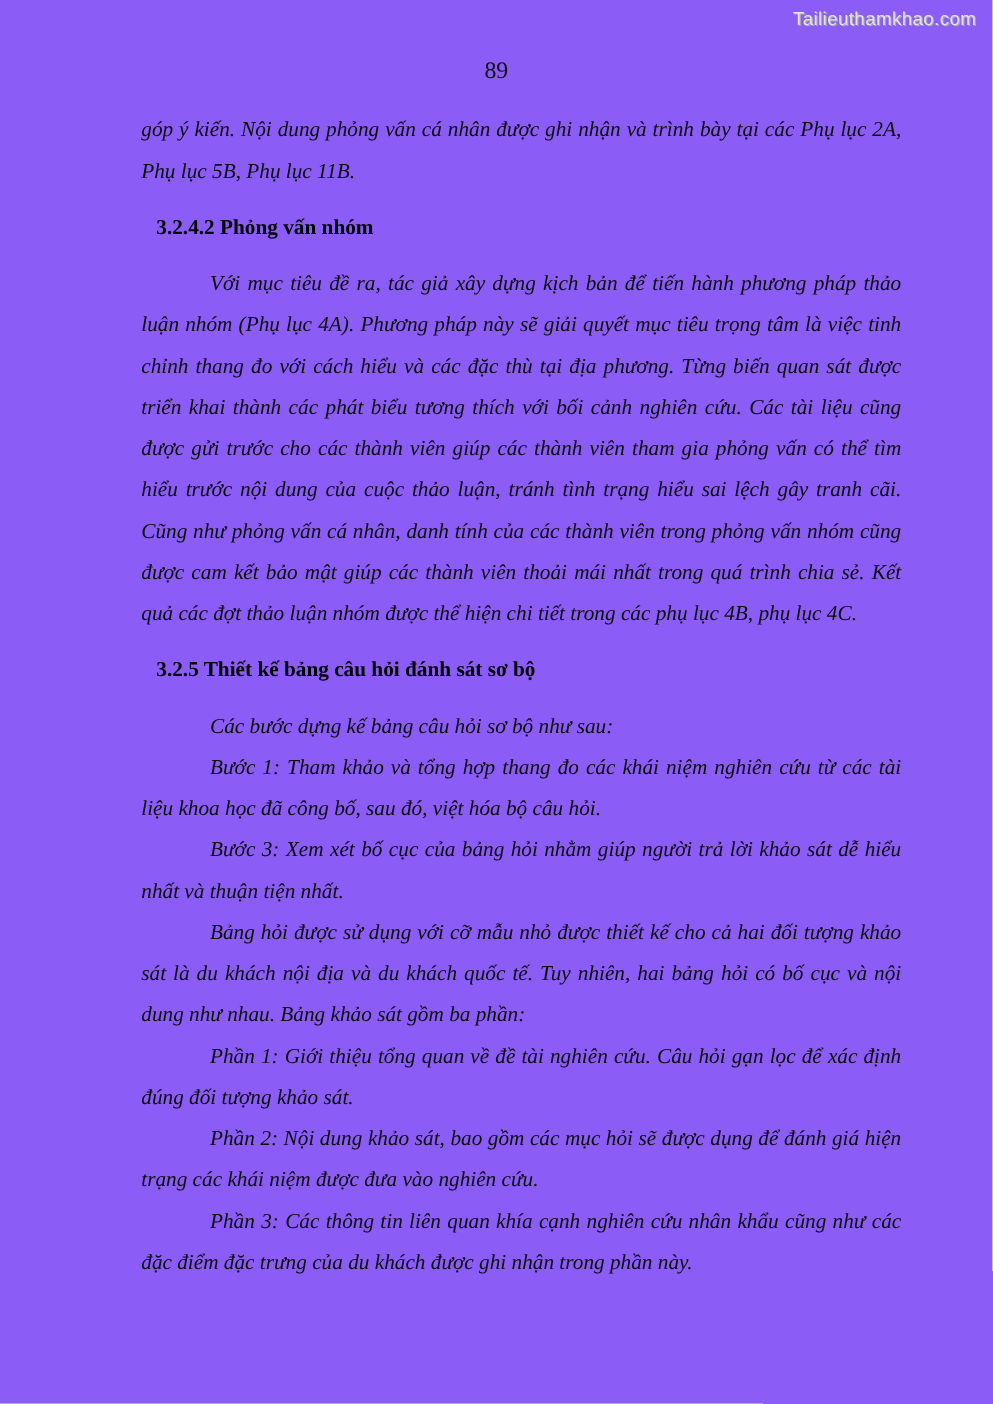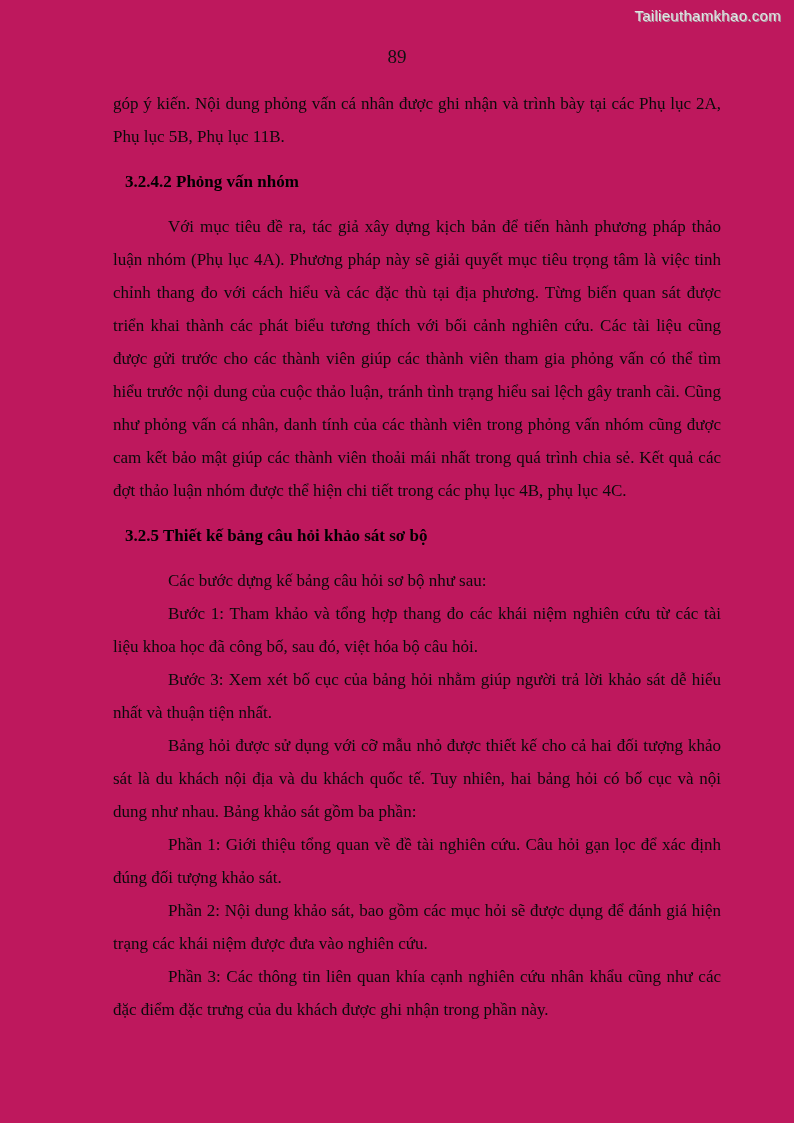--- a/index.html
+++ b/index.html
@@ -4,21 +4,21 @@
 <style>
   html, body {
     margin: 0;
     padding: 0;
     background: #ffffff;
   }
   .page {
     position: relative;
     width: 794px;
     height: 1123px;
-    background: #be185d;
+    background: #8b5cf6;
     overflow: hidden;
     font-family: "Liberation Serif", serif;
     color: #0a0a0a;
   }
   .watermark {
     position: absolute;
     top: 7px;
     right: 13px;
     font-family: "Liberation Sans", sans-serif;
     font-size: 15px;
@@ -40,20 +40,21 @@
     position: absolute;
     top: 87px;
     left: 113px;
     width: 608px;
     font-size: 17px;
     line-height: 33px;
     text-align: justify;
   }
   .content p.paragraph {
     margin: 0;
+    font-style: italic;
   }
   .content p.paragraph.indent {
     text-indent: 55px;
   }
   .content h3.heading {
     margin: 12px;
     font-size: 17px;
     font-weight: bold;
     line-height: 33px;
     text-align: left;
@@ -63,21 +64,21 @@
 </head>
 <body>
 
 <div class="page">
   <div class="watermark">Tailieuthamkhao.com</div>
   <div class="page-number">89</div>
   <div class="content">
       <p class="paragraph">góp ý kiến. Nội dung phỏng vấn cá nhân được ghi nhận và trình bày tại các Phụ lục 2A, Phụ lục 5B, Phụ lục 11B.</p>
       <h3 class="heading">3.2.4.2 Phỏng vấn nhóm</h3>
       <p class="paragraph indent">Với mục tiêu đề ra, tác giả xây dựng kịch bản để tiến hành phương pháp thảo luận nhóm (Phụ lục 4A). Phương pháp này sẽ giải quyết mục tiêu trọng tâm là việc tinh chỉnh thang đo với cách hiểu và các đặc thù tại địa phương. Từng biến quan sát được triển khai thành các phát biểu tương thích với bối cảnh nghiên cứu. Các tài liệu cũng được gửi trước cho các thành viên giúp các thành viên tham gia phỏng vấn có thể tìm hiểu trước nội dung của cuộc thảo luận, tránh tình trạng hiểu sai lệch gây tranh cãi. Cũng như phỏng vấn cá nhân, danh tính của các thành viên trong phỏng vấn nhóm cũng được cam kết bảo mật giúp các thành viên thoải mái nhất trong quá trình chia sẻ. Kết quả các đợt thảo luận nhóm được thể hiện chi tiết trong các phụ lục 4B, phụ lục 4C.</p>
-      <h3 class="heading">3.2.5 Thiết kế bảng câu hỏi khảo sát sơ bộ</h3>
+      <h3 class="heading">3.2.5 Thiết kế bảng câu hỏi đánh sát sơ bộ</h3>
       <p class="paragraph indent">Các bước dựng kế bảng câu hỏi sơ bộ như sau:</p>
       <p class="paragraph indent">Bước 1: Tham khảo và tổng hợp thang đo các khái niệm nghiên cứu từ các tài liệu khoa học đã công bố, sau đó, việt hóa bộ câu hỏi.</p>
       <p class="paragraph indent">Bước 3: Xem xét bố cục của bảng hỏi nhằm giúp người trả lời khảo sát dễ hiểu nhất và thuận tiện nhất.</p>
       <p class="paragraph indent">Bảng hỏi được sử dụng với cỡ mẫu nhỏ được thiết kế cho cả hai đối tượng khảo sát là du khách nội địa và du khách quốc tế. Tuy nhiên, hai bảng hỏi có bố cục và nội dung như nhau. Bảng khảo sát gồm ba phần:</p>
       <p class="paragraph indent">Phần 1: Giới thiệu tổng quan về đề tài nghiên cứu. Câu hỏi gạn lọc để xác định đúng đối tượng khảo sát.</p>
       <p class="paragraph indent">Phần 2: Nội dung khảo sát, bao gồm các mục hỏi sẽ được dụng để đánh giá hiện trạng các khái niệm được đưa vào nghiên cứu.</p>
       <p class="paragraph indent">Phần 3: Các thông tin liên quan khía cạnh nghiên cứu nhân khẩu cũng như các đặc điểm đặc trưng của du khách được ghi nhận trong phần này.</p>
     </div>
 </div>
 

